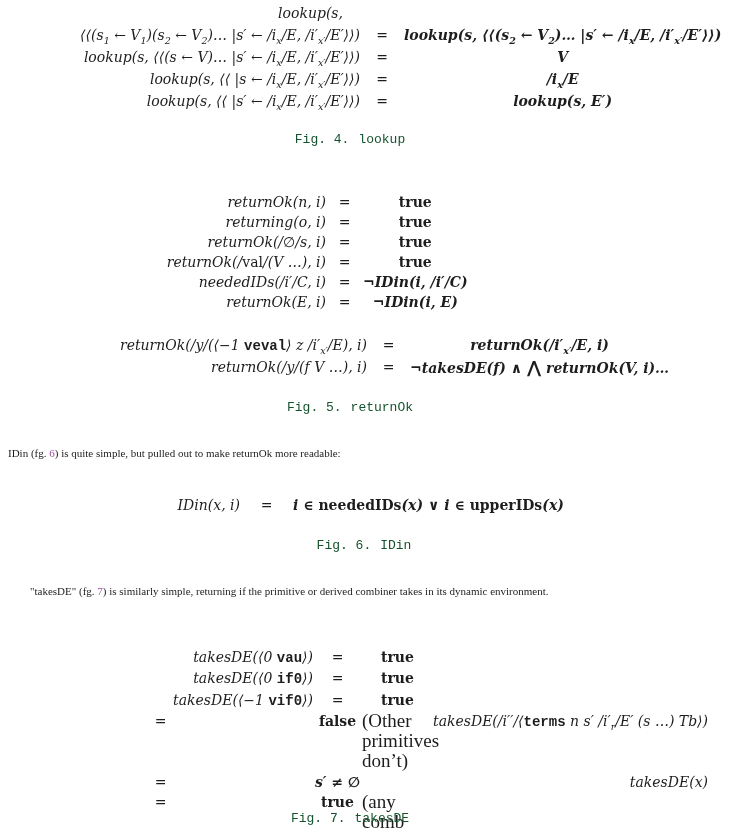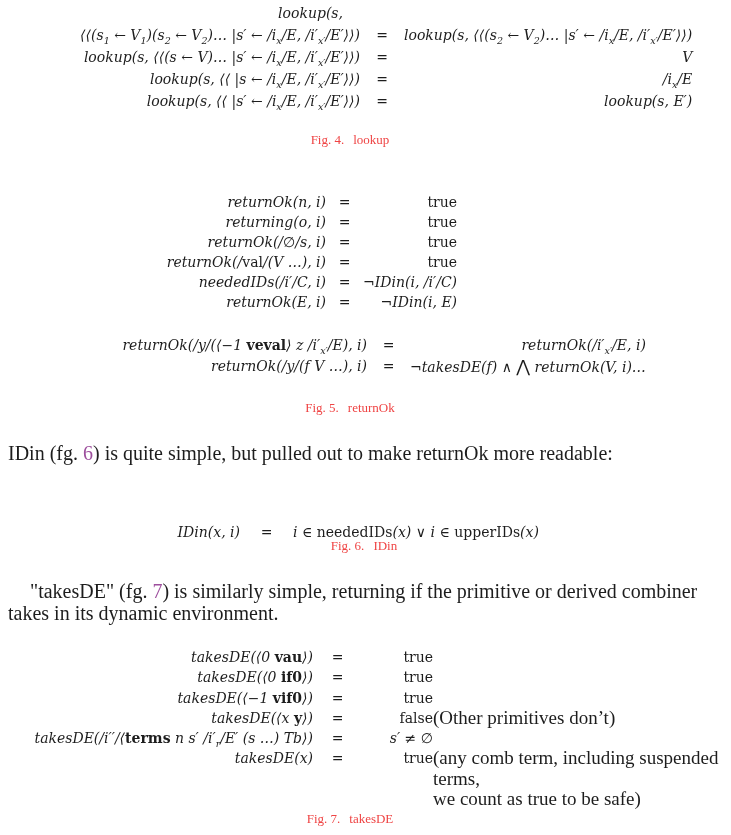--- a/index.html
+++ b/index.html
@@ -10,49 +10,49 @@
   }
   .math{
     font-family:"DejaVu Serif","DejaVu Sans",serif;
     font-style:italic;font-size:14px;
   }
   .eq-grid{position:absolute;display:grid;}
   .eq-grid > div{white-space:nowrap;}
   .lhs{text-align:right;}
   .pre{padding-right:17px;}
   .rel{text-align:center;font-style:normal;}
-  .rhs{text-align:right;}
+  .rhs{text-align:center;font-weight:bold;}
   .note{
     font-style:normal;font-family:Liberation Serif, serif;
     font-size:19px;white-space:pre-line !important;
   }
-  .mb{font-style:normal;font-weight:700;}
+  .mb{font-style:normal;font-weight:700;font-family:Liberation Mono, monospace;}
   .mr{font-style:normal;}
   sub{font-size:68%;line-height:0;}
   .big{font-size:120%;}
 
   #fig4-eq{top:2px;left:8px;grid-template-columns:352px 44px auto;line-height:22px;}
   #fig5a-eq{top:192px;left:16px;grid-template-columns:310px 37px auto;line-height:20px;}
   #fig5b-eq{top:335px;left:8px;grid-template-columns:359px 43px auto;line-height:21px;}
-  #fig6-eq{top:522px;left:8px;grid-template-columns:232px 53px auto;line-height:20px;}
+  #fig6-eq{top:495px;left:8px;grid-template-columns:232px 53px auto;line-height:20px;}
   #fig7-eq{top:647px;left:8px;grid-template-columns:305px 49px 71px auto;line-height:20.3px;}
 
   .caption{
     position:absolute;left:0;width:700px;text-align:center;
-    font-family:Liberation Serif, serif;font-size:13px;color:#ef4444;
+    font-family:Liberation Mono, monospace;font-size:13px;color:#14532d;
   }
   .cap-title{margin-left:9px;}
   #fig4-cap{top:132px;}
   #fig5-cap{top:400px;}
   #fig6-cap{top:538px;margin-left:14px;}
   #fig7-cap{top:811px;}
 
   .para{
     position:absolute;left:8px;width:714px;
-    font-size:20px;line-height:21.5px;
+    font-size:11px;line-height:21.5px;
   }
   #para-idin{top:443px;}
   #para-takesde{top:581px;text-indent:22px;}
   .link{color:var(--link,#9d4e9d);cursor:pointer;}
 </style>
 </head>
 <body style="background: rgb(255, 255, 255); color: rgb(29, 29, 29);">
 
 <div>
 
@@ -128,21 +128,20 @@
       <div class="rhs"><span class="mr">true</span></div>
       <div class="note"></div>
       <div class="lhs">takesDE(⟨0 <span class="mb">if0</span>⟩)</div>
       <div class="rel">=</div>
       <div class="rhs"><span class="mr">true</span></div>
       <div class="note"></div>
       <div class="lhs">takesDE(⟨−1 <span class="mb">vif0</span>⟩)</div>
       <div class="rel">=</div>
       <div class="rhs"><span class="mr">true</span></div>
       <div class="note"></div>
-      <div class="lhs">takesDE(⟨x <span class="mb">y</span>⟩)</div>
       <div class="rel">=</div>
       <div class="rhs"><span class="mr">false</span></div>
       <div class="note">(Other primitives don’t)</div>
       <div class="lhs">takesDE(/i′′/⟨<span class="mb">terms</span> n s′ /i′<sub>r</sub>/E′ (s …) Tb⟩)</div>
       <div class="rel">=</div>
       <div class="rhs">s′ ≠ ∅</div>
       <div class="note"></div>
       <div class="lhs">takesDE(x)</div>
       <div class="rel">=</div>
       <div class="rhs"><span class="mr">true</span></div>

